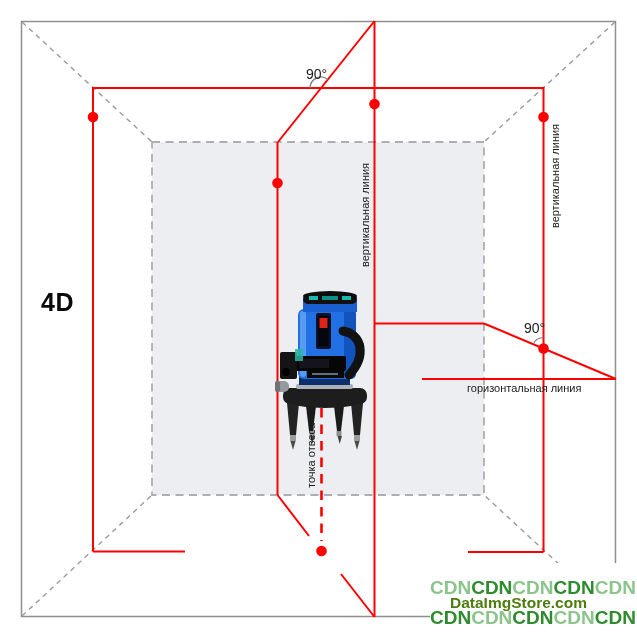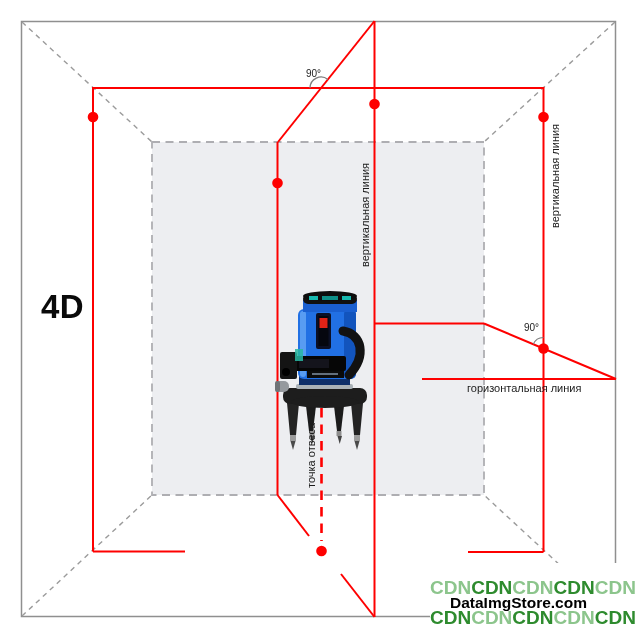--- a/index.html
+++ b/index.html
@@ -6,31 +6,31 @@
   .stage{
     position:relative;width:637px;height:640px;background:#ffffff;overflow:hidden;
     font-family:"Liberation Sans",sans-serif;
   }
   .stage svg{position:absolute;left:0;top:0;}
   .lbl{
     position:absolute;color:#1b1b1b;font-size:11px;line-height:12px;
     white-space:nowrap;
   }
   .rot{transform:rotate(-90deg);text-align:center;}
-  .angle{position:absolute;color:#1b1b1b;font-size:10px;line-height:12px;white-space:nowrap;}
+  .angle{position:absolute;color:#1b1b1b;font-size:14px;line-height:12px;white-space:nowrap;}
   .model{
-    position:absolute;left:41px;top:288px;font-size:33px;font-weight:700;
+    position:absolute;left:41px;top:288px;font-size:25px;font-weight:700;
     color:#0a0a0a;letter-spacing:0.5px;
   }
   .wm{
     position:absolute;left:430px;top:563px;width:207px;height:77px;background:#ffffff;
     box-sizing:border-box;padding:18px 30px 0 0;text-align:center;font-weight:700;
   }
   .wm .l1,.wm .l3{font-size:19px;line-height:14px;}
-  .wm .l2{font-size:15.5px;line-height:16px;color:#000000;}
+  .wm .l2{font-size:15.5px;line-height:16px;color:#4d7c0f;}
   .wm .light{color:#8cc58c;}
   .wm .dark{color:#2e8b2e;}
 </style>
 </head>
 <body>
 
 <div class="stage">
 
   <svg width="637" height="640" viewBox="0 0 637 640">
 

